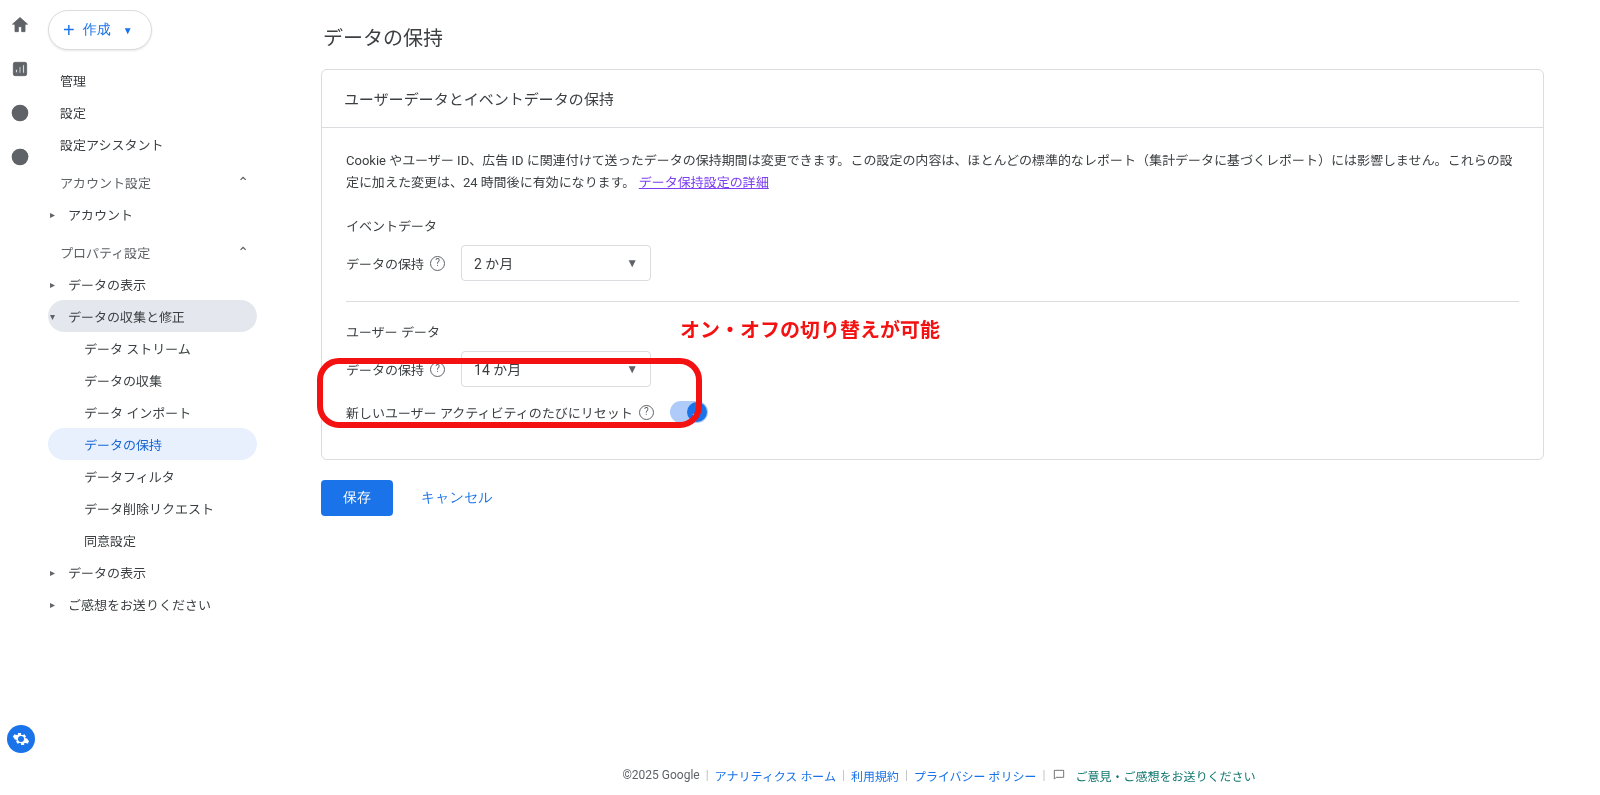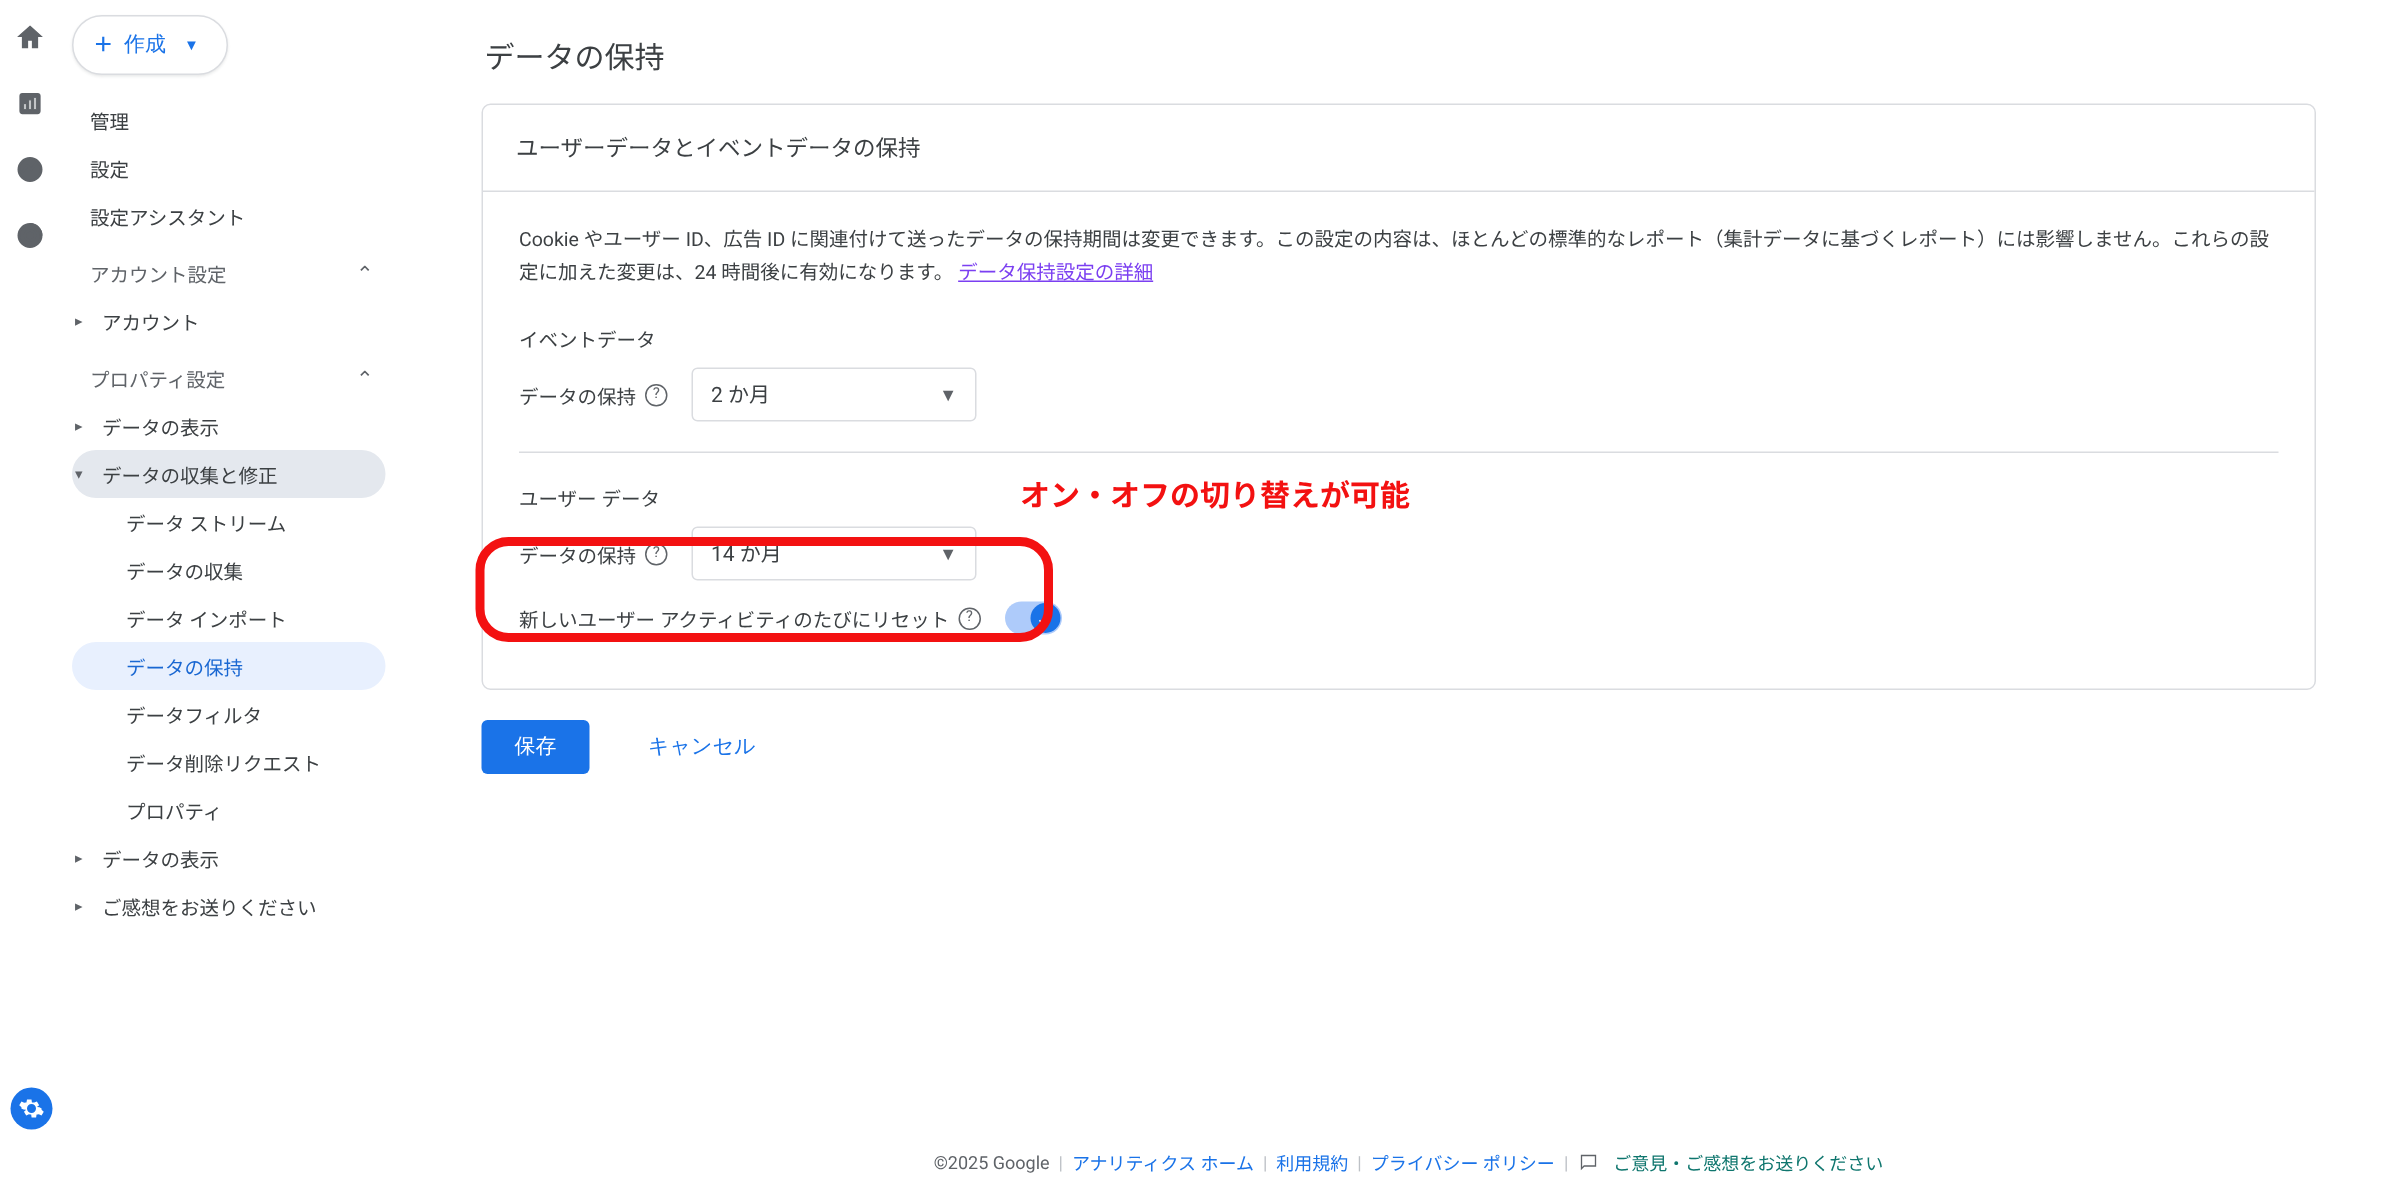--- a/index.html
+++ b/index.html
@@ -126,21 +126,21 @@
   
   .toggle{
     width:38px;height:22px;border-radius:12px;position:relative;cursor:pointer;
     background:#aecbfa;
   }
   .toggle .knob{
     position:absolute;right:1px;top:1px;width:20px;height:20px;border-radius:50%;
     background:var(--blue);display:flex;align-items:center;justify-content:center;color:#fff;font-size:12px;
   }
   
-  .actions{display:flex;align-items:center;gap:33px;margin-top:4px}
+  .actions{display:flex;align-items:center;gap:22px;margin-top:4px}
   .btn-primary{
     background:var(--blue);color:#fff;border:none;border-radius:4px;
     height:36px;padding:0 22px;font-size:14px;font-weight:500;cursor:pointer
   }
   .btn-text{background:none;border:none;color:var(--blue);font-size:14px;cursor:pointer}
 
   
   .annot-box{
     position:absolute;border:6px solid var(--red);border-radius:22px;pointer-events:none;z-index:6;
   }
@@ -246,21 +246,21 @@
     <a class="subitem active">
         <span class="active-text">データの保持</span>
       </a>
     <a class="subitem">
         <span>データフィルタ</span>
       </a>
     <a class="subitem">
         <span>データ削除リクエスト</span>
       </a>
     <a class="subitem">
-        <span>プロパティ</span>
+        <span>同意設定</span>
       </a>
 
     <a class="parent row-expand">
       <span class="tri">▸</span>
       <span>データの表示</span>
     </a>
     <a class="parent row-expand">
       <span class="tri">▸</span>
       <span>ご感想をお送りください</span>
     </a>

